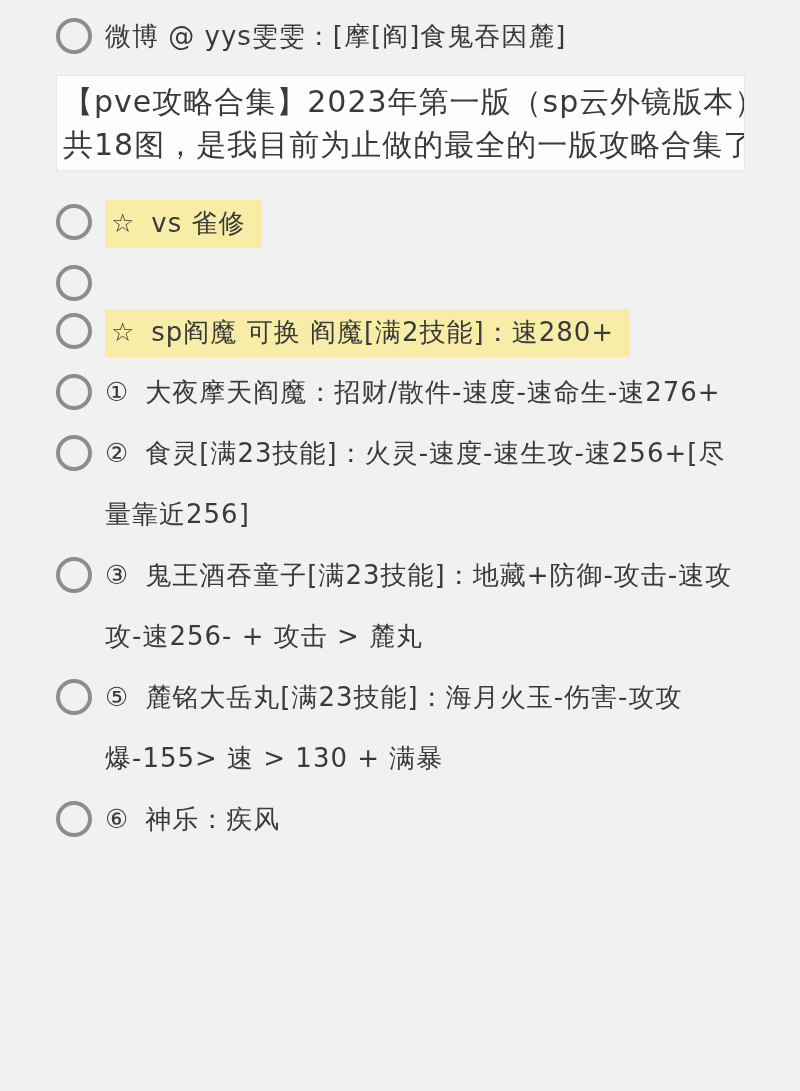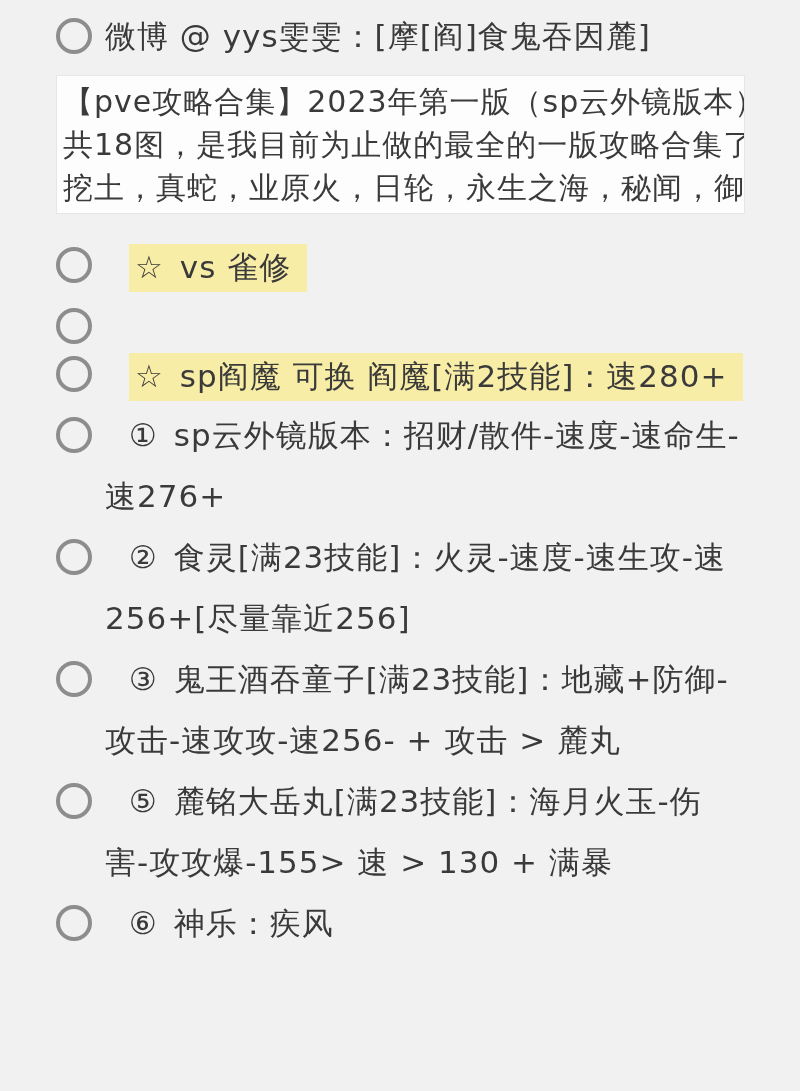--- a/index.html
+++ b/index.html
@@ -28,26 +28,26 @@
   .circle{
     flex:0 0 36px;
     width:36px;height:36px;
     border:4px solid var(--circle);
     border-radius:50%;
     margin-top:12px;
     background:transparent;
   }
   .content{
     margin-left:13px;
-    font-size:31px;
+    font-size:26px;
     line-height:61px;
     letter-spacing:1px;
   }
   .prefix{margin-right:16px;}
-  .pillable{display:inline;margin-left:24px;}
+  .pillable{display:inline;}
   .pill{
     display:inline-block;
     background:var(--highlight);
     line-height:40px;
     padding:3px 16px 5px 6px;
     vertical-align:middle;
   }
   .info-box{
     margin:8px 0 0 0;
     background:var(--box-bg);
@@ -69,42 +69,41 @@
 <div class="page">
 
   <div class="row">
     <span class="circle"></span>
     <div class="content">微博 @ yys雯雯：[摩[阎]食鬼吞因麓]</div>
   </div>
 
   <div class="info-box">
     <div class="info-line">【pve攻略合集】2023年第一版（sp云外镜版本）</div>
     <div class="info-line">共18图，是我目前为止做的最全的一版攻略合集了</div>
-    <div class="info-line">挖土，真蛇，业原火，日轮，永生之海，秘闻，御</div>
   </div>
 
   <div class="checklist">
 
     <div class="row">
       <span class="circle"></span>
       <div class="content"><span class="pillable pill"><span class="prefix">☆</span><span>vs 雀修</span></span></div>
     </div>
 
     <div class="row">
       <span class="circle"></span>
     </div>
 
     <div class="row">
       <span class="circle"></span>
       <div class="content"><span class="pillable pill"><span class="prefix">☆</span><span>sp阎魔 可换 阎魔[满2技能]：速280+</span></span></div>
     </div>
 
     <div class="row">
       <span class="circle"></span>
-      <div class="content"><span class="pillable"><span class="prefix">①</span><span>sp云外镜版本：招财/散件-速度-速命生-速276+</span></span></div>
+      <div class="content"><span class="pillable"><span class="prefix">①</span><span>大夜摩天阎魔：招财/散件-速度-速命生-速276+</span></span></div>
     </div>
 
     <div class="row">
       <span class="circle"></span>
       <div class="content"><span class="pillable"><span class="prefix">②</span><span>食灵[满23技能]：火灵-速度-速生攻-速256+[尽量靠近256]</span></span></div>
     </div>
 
     <div class="row">
       <span class="circle"></span>
       <div class="content"><span class="pillable"><span class="prefix">③</span><span>鬼王酒吞童子[满23技能]：地藏+防御-攻击-速攻攻-速256- + 攻击 &gt; 麓丸</span></span></div>

